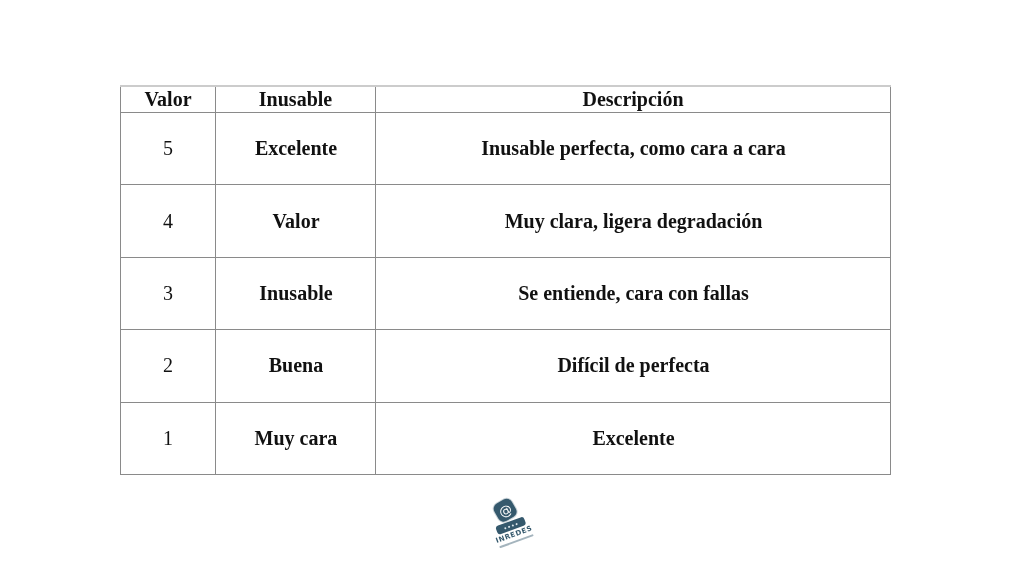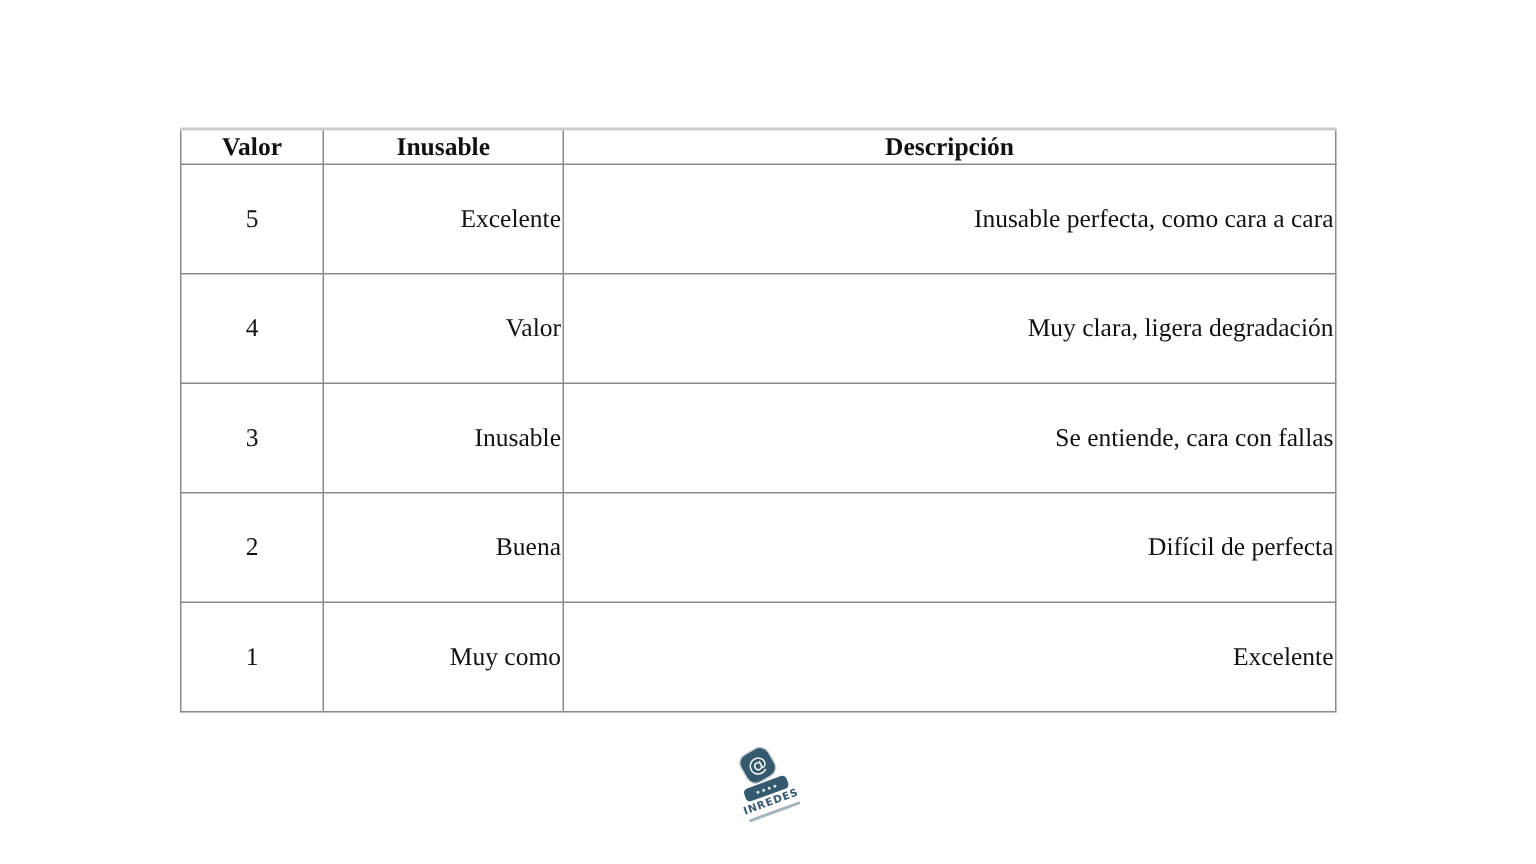--- a/index.html
+++ b/index.html
@@ -16,33 +16,33 @@
   table.scale {
     position: absolute;
     left: 120px; top: 85px;
     width: 770px; height: 390px;
     border-collapse: collapse;
     table-layout: fixed;
   }
   table.scale th,
   table.scale td {
     border: 1px solid #8a8a8a;
-    font-size: 17px;
+    font-size: 20px;
     vertical-align: middle;
     overflow: hidden;
     white-space: nowrap;
     margin-top: 44px;
   }
   table.scale thead th {
     border-top: 2px solid #cccccc;
     font-weight: bold;
     text-align: center;
   }
   td.num { text-align: center; }
-  td.txt { text-align: right; padding-left: 2px; }
+  td.txt { text-align: center; padding-left: 2px; font-weight: bold; }
 
   
   .logo {
     position: absolute;
     left: 485px; top: 499px;
     width: 54px; height: 60px;
     transform: rotate(-20deg);
     display: flex;
     flex-direction: column;
     align-items: center;
@@ -116,21 +116,21 @@
       <td class="txt">Inusable</td>
       <td class="txt">Se entiende, cara con fallas</td>
     </tr>
     <tr>
       <td class="num">2</td>
       <td class="txt">Buena</td>
       <td class="txt">Difícil de perfecta</td>
     </tr>
     <tr>
       <td class="num">1</td>
-      <td class="txt">Muy como</td>
+      <td class="txt">Muy cara</td>
       <td class="txt">Excelente</td>
     </tr>
   </tbody>
 </table>
 
 <div class="logo">
   <div class="logo-at">@</div>
   <div class="logo-bar">
     <span class="dot"></span>
     <span class="dot"></span>

